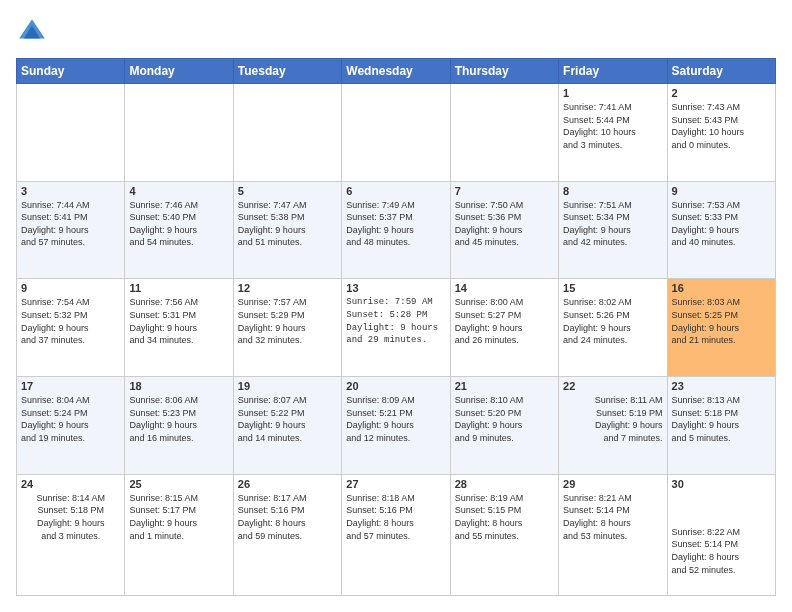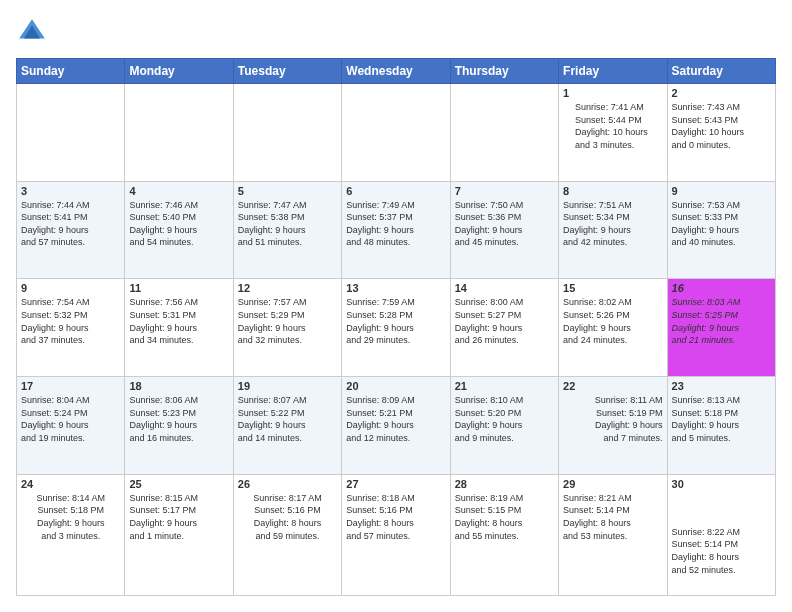--- a/index.html
+++ b/index.html
@@ -138,21 +138,21 @@
     </thead>
     <tbody id="calendar-body">
     <tr>
           <td class="empty-cell" style="background-color: rgb(255, 255, 255);"></td>
           <td class="empty-cell" style="background-color: rgb(255, 255, 255);"></td>
           <td class="empty-cell" style="background-color: rgb(255, 255, 255);"></td>
           <td class="empty-cell" style="background-color: rgb(255, 255, 255);"></td>
           <td class="empty-cell" style="background-color: rgb(255, 255, 255);"></td>
           <td style="background-color: rgb(255, 255, 255);">
             <div class="day-number">1</div>
-            <div class="day-info" style="white-space: pre-line; margin-left: 12px;">Sunrise: 7:41 AM
+            <div class="day-info" style="white-space: pre-line;">Sunrise: 7:41 AM
 Sunset: 5:44 PM
 Daylight: 10 hours
 and 3 minutes.</div>
           </td>
           <td style="background-color: rgb(255, 255, 255);">
             <div class="day-number">2</div>
             <div class="day-info" style="white-space: pre-line;">Sunrise: 7:43 AM
 Sunset: 5:43 PM
 Daylight: 10 hours
 and 0 minutes.</div>
@@ -226,40 +226,40 @@
           </td>
           <td style="background-color: rgb(255, 255, 255);">
             <div class="day-number">12</div>
             <div class="day-info" style="white-space: pre-line;">Sunrise: 7:57 AM
 Sunset: 5:29 PM
 Daylight: 9 hours
 and 32 minutes.</div>
           </td>
           <td style="background-color: rgb(255, 255, 255);">
             <div class="day-number">13</div>
-            <div class="day-info" style="white-space: pre-line;">Sunrise: 7:59 AM
+            <div class="day-info" style="white-space: pre-line; font-family: Liberation Mono, monospace;">Sunrise: 7:59 AM
 Sunset: 5:28 PM
 Daylight: 9 hours
 and 29 minutes.</div>
           </td>
           <td style="background-color: rgb(255, 255, 255);">
             <div class="day-number">14</div>
             <div class="day-info" style="white-space: pre-line;">Sunrise: 8:00 AM
 Sunset: 5:27 PM
 Daylight: 9 hours
 and 26 minutes.</div>
           </td>
           <td style="background-color: rgb(255, 255, 255);">
             <div class="day-number">15</div>
             <div class="day-info" style="white-space: pre-line;">Sunrise: 8:02 AM
 Sunset: 5:26 PM
 Daylight: 9 hours
 and 24 minutes.</div>
           </td>
-          <td style="background-color: #d946ef; font-style: italic;">
+          <td style="background-color: #fdba74;">
             <div class="day-number">16</div>
             <div class="day-info" style="white-space: pre-line;">Sunrise: 8:03 AM
 Sunset: 5:25 PM
 Daylight: 9 hours
 and 21 minutes.</div>
           </td>
         </tr>
         <tr>
           <td style="background-color: rgb(240, 244, 251);">
             <div class="day-number">17</div>
@@ -321,21 +321,21 @@
           </td>
           <td style="background-color: rgb(255, 255, 255);">
             <div class="day-number">25</div>
             <div class="day-info" style="white-space: pre-line;">Sunrise: 8:15 AM
 Sunset: 5:17 PM
 Daylight: 9 hours
 and 1 minute.</div>
           </td>
           <td style="background-color: rgb(255, 255, 255);">
             <div class="day-number">26</div>
-            <div class="day-info" style="white-space: pre-line; text-align: center;">Sunrise: 8:17 AM
+            <div class="day-info" style="white-space: pre-line;">Sunrise: 8:17 AM
 Sunset: 5:16 PM
 Daylight: 8 hours
 and 59 minutes.</div>
           </td>
           <td style="background-color: rgb(255, 255, 255);">
             <div class="day-number">27</div>
             <div class="day-info" style="white-space: pre-line;">Sunrise: 8:18 AM
 Sunset: 5:16 PM
 Daylight: 8 hours
 and 57 minutes.</div>

